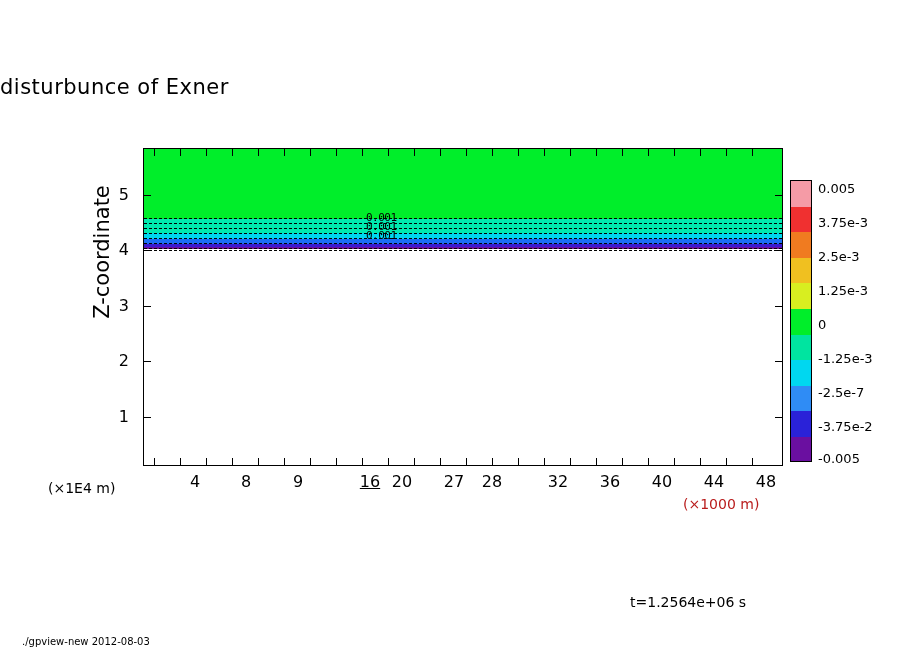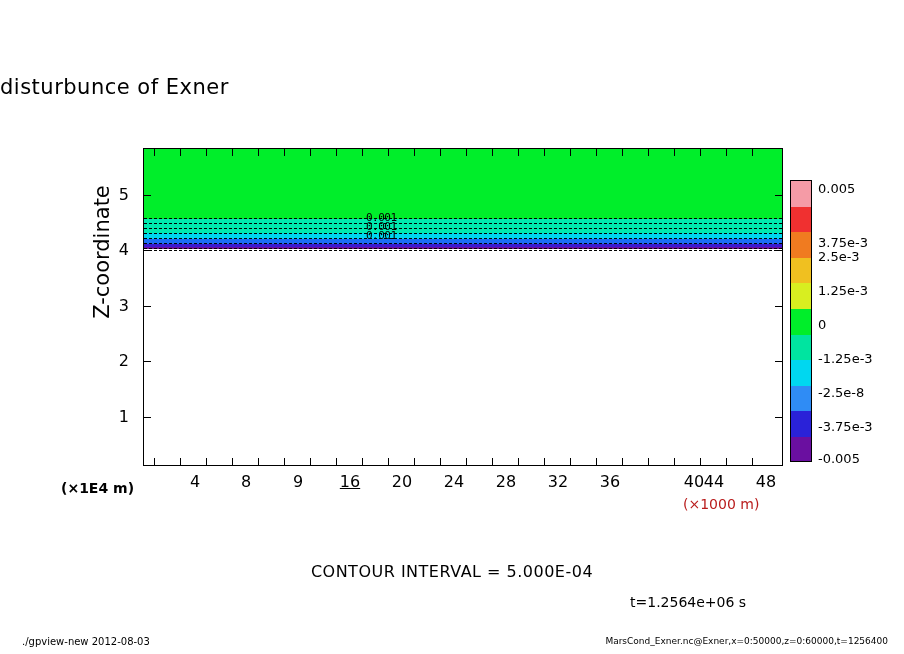--- a/index.html
+++ b/index.html
@@ -162,24 +162,23 @@
     color: #000;
   }
   #xunit {
     position: absolute;
     left: 683px; top: 496px;
     font-size: 14px;
     color: #b91c1c;
   }
   #yunit {
     position: absolute;
-    left: 61px; top: 480px;
+    left: 48px; top: 480px;
     font-size: 14px;
     color: #000;
-    font-weight: bold;
   }
 
   
   #colorbar {
     position: absolute;
     left: 790px; top: 180px;
     width: 22px; height: 282px;
     border: 1px solid #000;
     box-sizing: border-box;
     overflow: hidden;
@@ -312,27 +311,27 @@
     <div class="inner-tick-r" style="top:46px;"></div>
     <div class="inner-tick-r" style="top:101px;"></div>
     <div class="inner-tick-r" style="top:157px;"></div>
     <div class="inner-tick-r" style="top:212px;"></div>
     <div class="inner-tick-r" style="top:268px;"></div>
   </div>
 
   <div class="xtick abs" style="left:195px; top:472px;">4</div>
   <div class="xtick abs" style="left:246px; top:472px;">8</div>
   <div class="xtick abs" style="left:298px; top:472px;">9</div>
-  <div class="xtick abs" style="left:350px; top:472px;text-decoration:underline;">16</div>
+  <div class="xtick abs" style="left:370px; top:472px;text-decoration:underline;">16</div>
   <div class="xtick abs" style="left:402px; top:472px;">20</div>
-  <div class="xtick abs" style="left:454px; top:472px;">24</div>
-  <div class="xtick abs" style="left:506px; top:472px;">28</div>
+  <div class="xtick abs" style="left:454px; top:472px;">27</div>
+  <div class="xtick abs" style="left:492px; top:472px;">28</div>
   <div class="xtick abs" style="left:558px; top:472px;">32</div>
   <div class="xtick abs" style="left:610px; top:472px;">36</div>
-  <div class="xtick abs" style="left:694px; top:472px;">40</div>
+  <div class="xtick abs" style="left:662px; top:472px;">40</div>
   <div class="xtick abs" style="left:714px; top:472px;">44</div>
   <div class="xtick abs" style="left:766px; top:472px;">48</div>
 
   <div class="ytick abs" style="left:103px; top:416px; width:26px;">1</div>
   <div class="ytick abs" style="left:103px; top:360px; width:26px;">2</div>
   <div class="ytick abs" style="left:103px; top:305px; width:26px;">3</div>
   <div class="ytick abs" style="left:103px; top:249px; width:26px;">4</div>
   <div class="ytick abs" style="left:103px; top:194px; width:26px;">5</div>
 
   <div id="ylabel">Z-coordinate</div>
@@ -347,28 +346,26 @@
     <div class="cb-seg" style="height:25.6px; background:#d8ee20;"></div>
     <div class="cb-seg" style="height:25.6px; background:#00ee2a;"></div>
     <div class="cb-seg" style="height:25.6px; background:#00e4a0;"></div>
     <div class="cb-seg" style="height:25.6px; background:#00d7f0;"></div>
     <div class="cb-seg" style="height:25.6px; background:#2f8cf5;"></div>
     <div class="cb-seg" style="height:25.6px; background:#2a22d8;"></div>
     <div class="cb-seg" style="height:25.6px; background:#6a0fa0;"></div>
   </div>
 
   <div class="cb-tick-label" style="top:188px;">0.005</div>
-  <div class="cb-tick-label" style="top:222px;margin-top:20px;">3.75e-3</div>
+  <div class="cb-tick-label" style="top:222px;">3.75e-3</div>
   <div class="cb-tick-label" style="top:256px;">2.5e-3</div>
   <div class="cb-tick-label" style="top:290px;">1.25e-3</div>
   <div class="cb-tick-label" style="top:324px;">0</div>
   <div class="cb-tick-label" style="top:358px;">-1.25e-3</div>
-  <div class="cb-tick-label" style="top:392px;">-2.5e-8</div>
-  <div class="cb-tick-label" style="top:426px;">-3.75e-3</div>
+  <div class="cb-tick-label" style="top:392px;">-2.5e-7</div>
+  <div class="cb-tick-label" style="top:426px;">-3.75e-2</div>
   <div class="cb-tick-label" style="top:458px;">-0.005</div>
 
-  <div id="contour-interval">CONTOUR INTERVAL = 5.000E-04</div>
   <div id="time-text">t=1.2564e+06 s</div>
 
   <div id="footer-left">./gpview-new  2012-08-03</div>
-  <div id="footer-right">MarsCond_Exner.nc@Exner,x=0:50000,z=0:60000,t=1256400</div>
 
 </div>
 
 </body></html>

